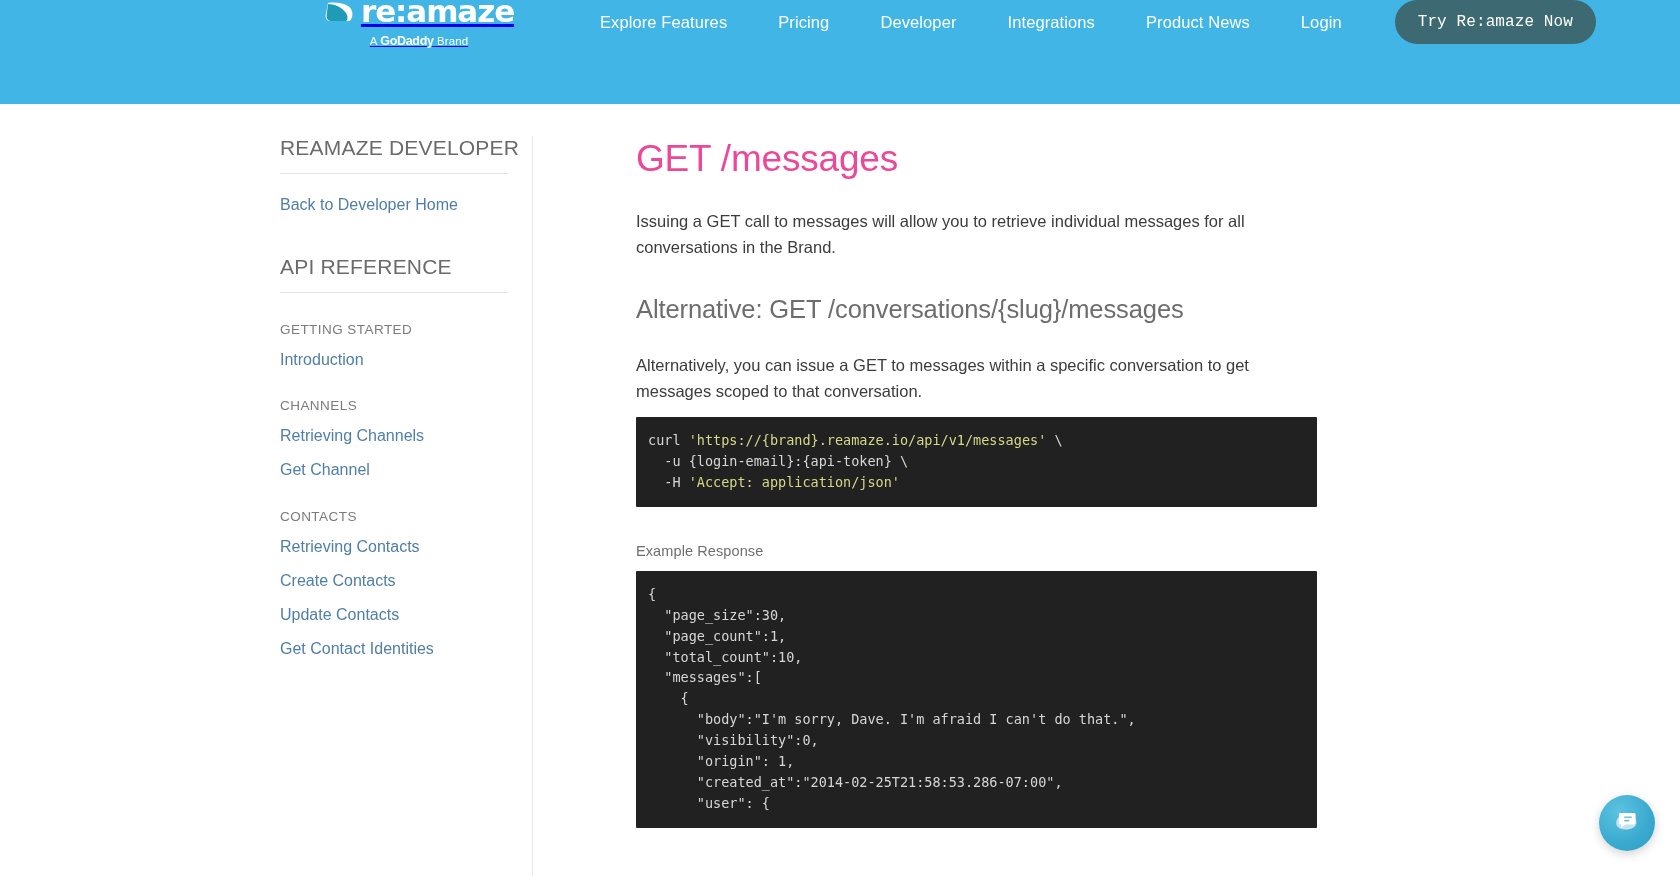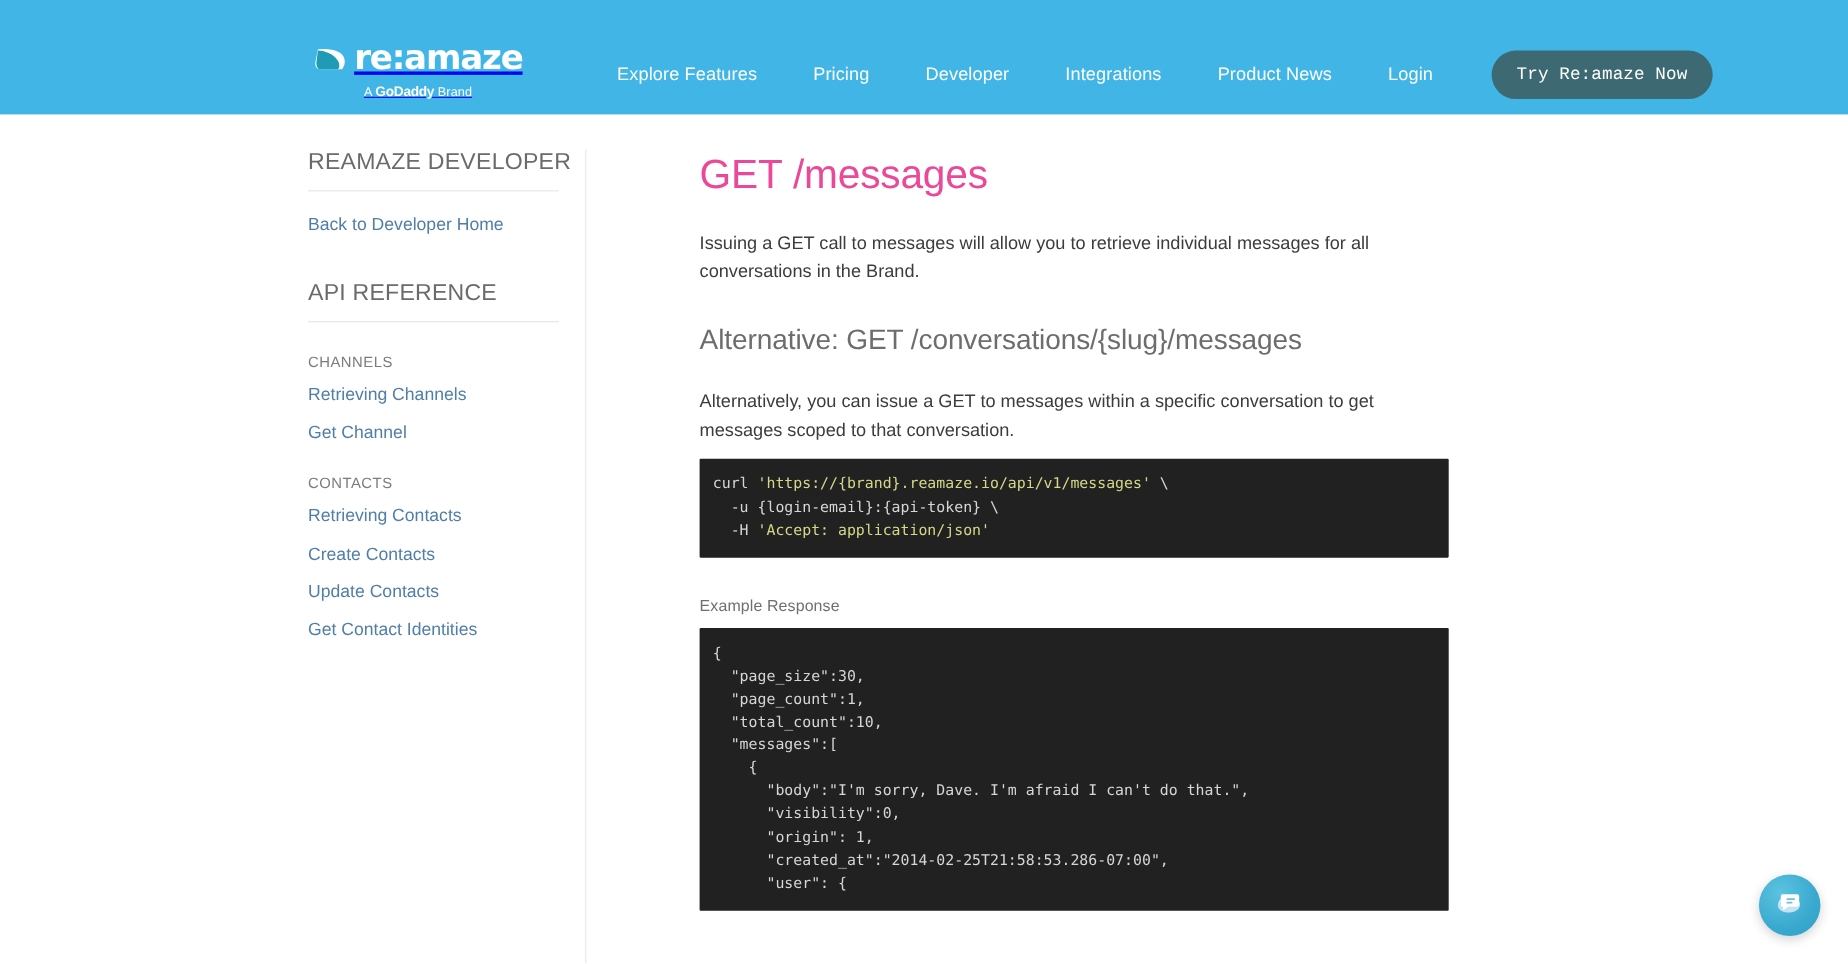--- a/index.html
+++ b/index.html
@@ -20,23 +20,24 @@
     background: #41b6e6;
     display: flex;
     align-items: flex-start;
     position: relative;
   }
 
   .header-inner {
     width: 100%;
     height: 90px;
     display: flex;
-    align-items: flex-end;
+    align-items: flex-start;
     padding-left: 305px;
     padding-right: 0;
+    margin-left: 39px;
   }
 
   .brand {
     display: flex;
     flex-direction: column;
     align-items: center;
     width: 150px;
     margin-right: 86px;
     margin-top: -4px;
   }
@@ -265,20 +266,24 @@
   <div class="page">
 
     <aside class="sidebar">
 
       <div class="sb-title">REAMAZE DEVELOPER</div>
 
       <a class="sb-toplink" href="#">Back to Developer Home</a>
 
       <div class="sb-title second">API REFERENCE</div>
 
+      <div class="sb-group">
+        <div class="sb-group-label">GETTING STARTED</div>
+        <a class="sb-link" href="#">Introduction</a>
+      </div>
 
 
       <div class="sb-group">
         <div class="sb-group-label">CHANNELS</div>
         <a class="sb-link" href="#">Retrieving Channels</a>
         <a class="sb-link" href="#">Get Channel</a>
       </div>
 
       <div class="sb-group">
         <div class="sb-group-label">CONTACTS</div>

